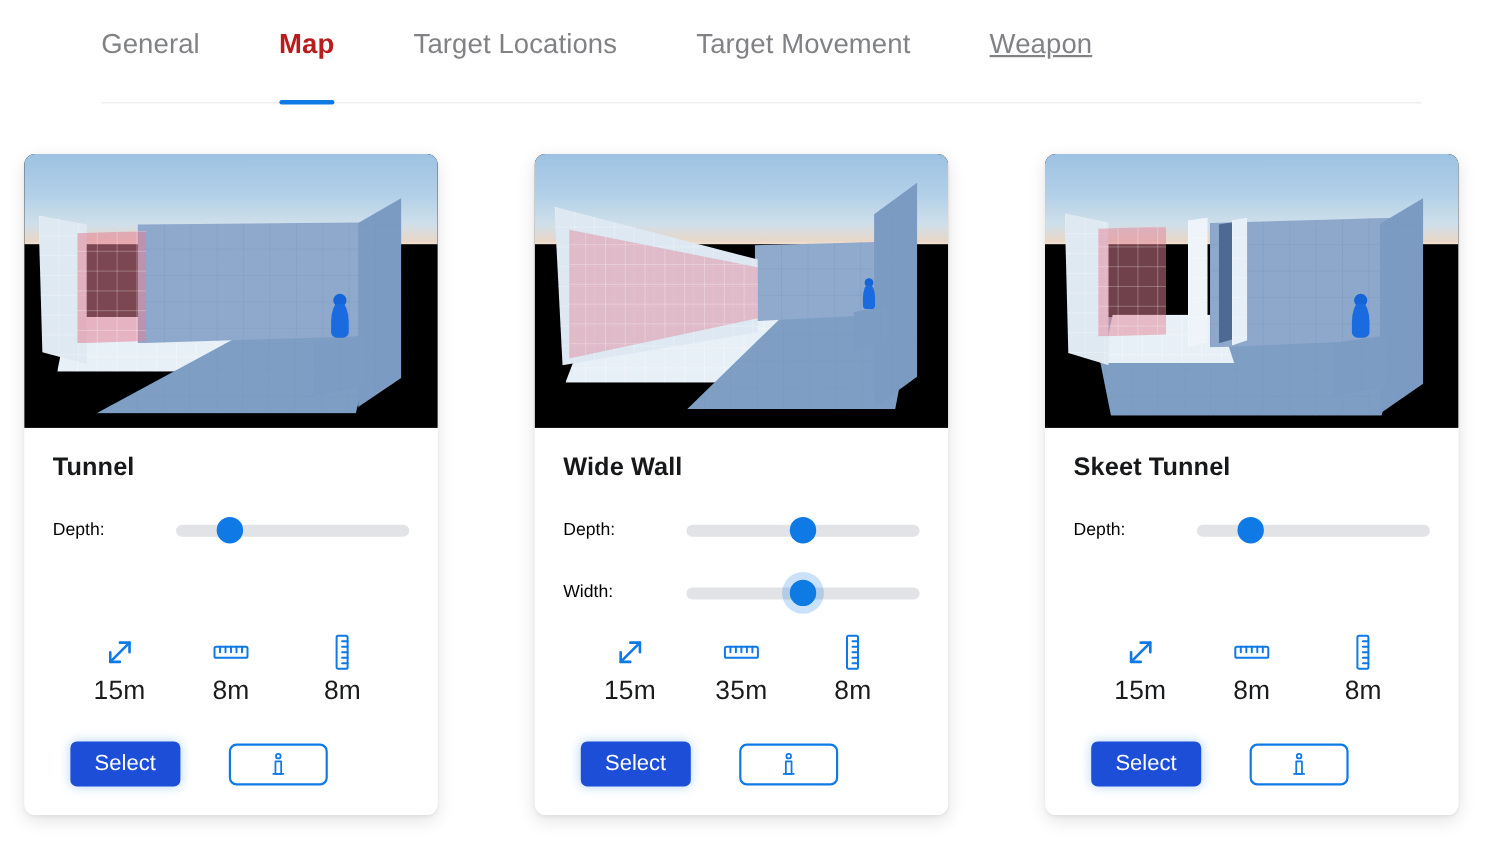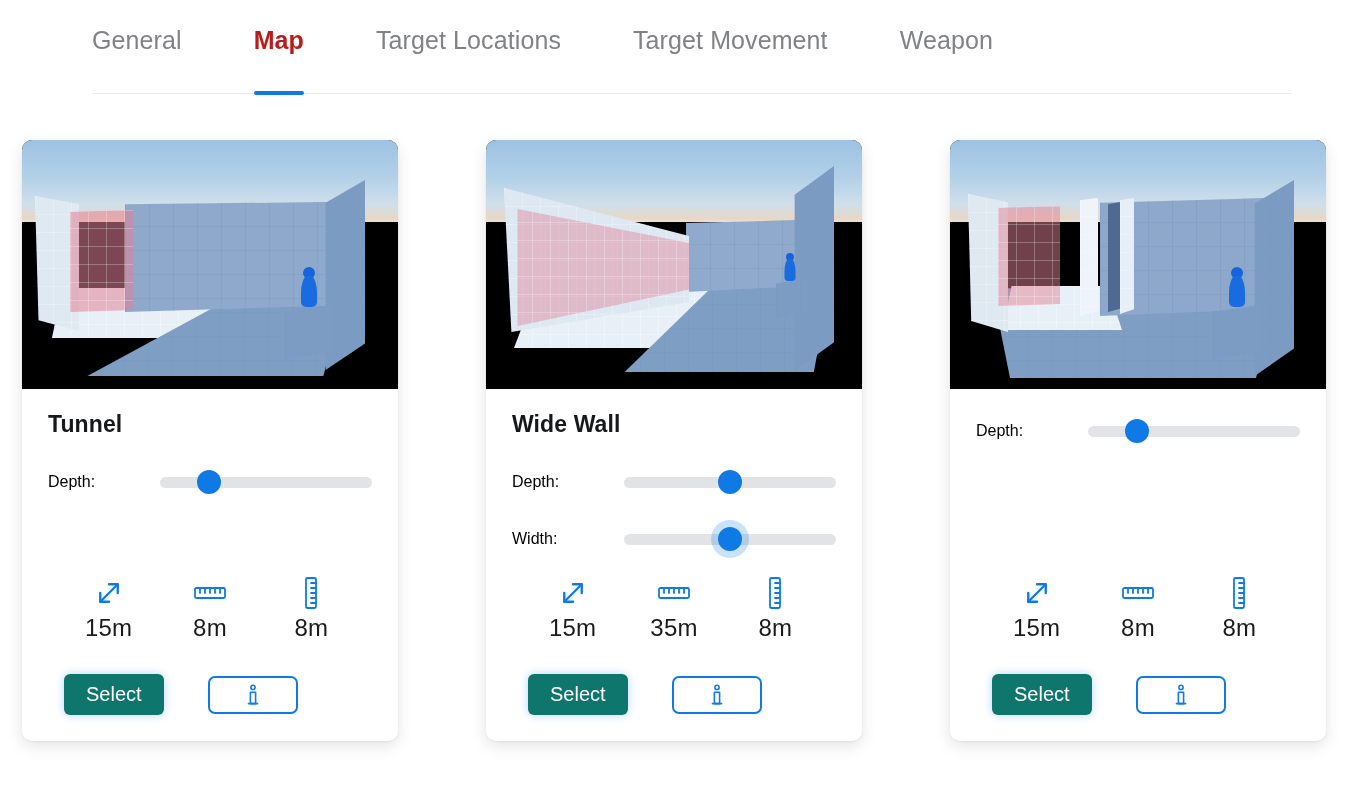--- a/index.html
+++ b/index.html
@@ -35,21 +35,21 @@
     padding: 26px 0 0 0;
     margin-right: 72px;
     font-size: 25px;
     color: #808285;
     font-weight: 400;
     letter-spacing: 0.1px;
     white-space: nowrap;
     cursor: pointer;
     height: 95px;
   }
-  .tab:last-child { margin-right: 0; }
+  .tab:last-child { margin-right: 0; text-decoration: underline; }
   .tab.active {
     color: #b91c1c;
     font-weight: 700;
   }
   .tab.active .tab-indicator {
     position: absolute;
     left: 0;
     right: 0;
     bottom: 0;
     height: 4px;
@@ -210,21 +210,21 @@
   }
 
   .actions {
     display: flex;
     align-items: center;
     gap: 44px;
     margin-top: 32px;
     padding-left: 16px;
   }
   .btn-primary {
-    background: #0f766e;
+    background: #1d4ed8;
     color: #ffffff;
     border: none;
     border-radius: 6px;
     font-size: 20px;
     font-family: "Liberation Sans", sans-serif;
     padding: 9px 22px;
     cursor: pointer;
     box-shadow: 0 0 10px rgba(15,122,229,0.30);
     min-width: 88px;
   }
@@ -494,20 +494,21 @@
         <div class="poly tiled-dark" style="left:263px;top:165px;width:47px;height:55px;background-color:#7d9cc4;
                  clip-path:polygon(0% 12%,100% 0%,100% 84%,0% 100%);"></div>
         <div class="figure" style="left:279px;top:127px;width:16px;height:40px;">
           <div class="head" style="width:12px;height:12px;"></div>
           <div class="body" style="top:9px;width:16px;height:31px;"></div>
         </div>
       </div>
     </div>
 
     <div class="card-body">
+      <div class="card-title">Skeet Tunnel</div>
 
       <div class="slider-row">
         <span class="slider-label">Depth:</span>
         <div class="slider">
           <div class="slider-track"></div>
           <div class="slider-thumb" style="left:23%;"></div>
         </div>
       </div>
 
       <div class="metrics">

